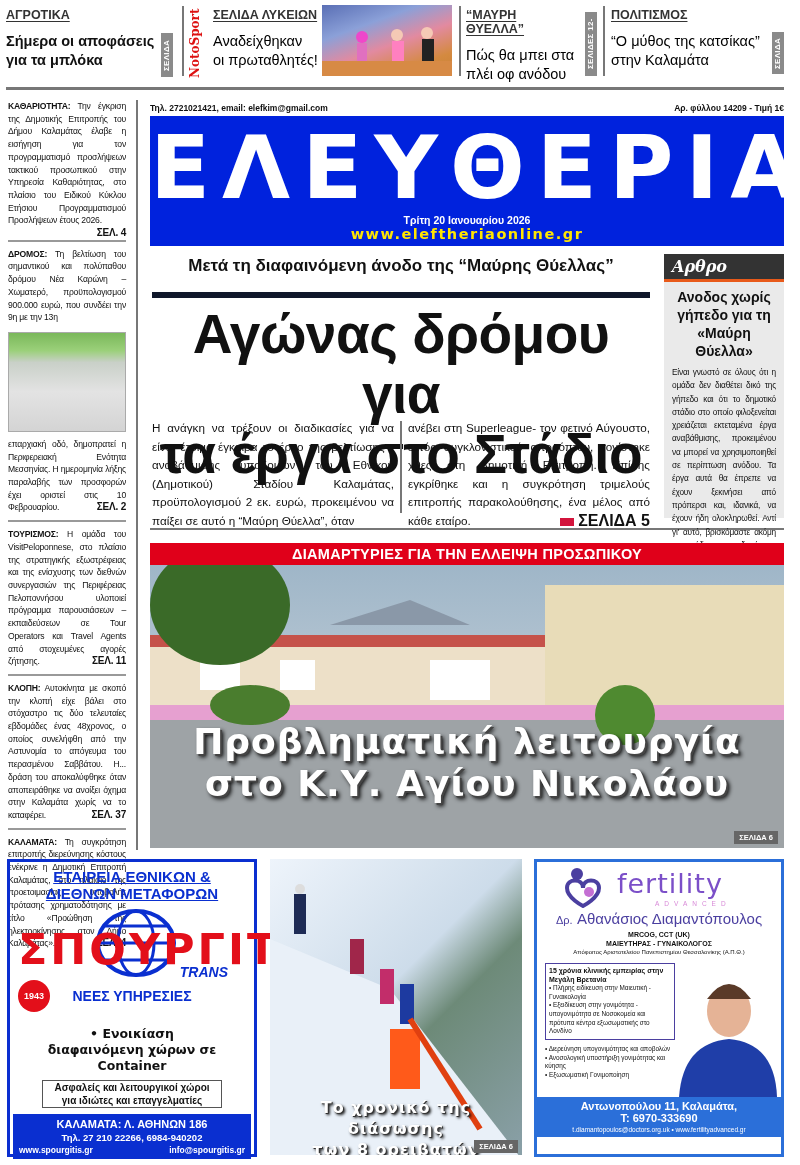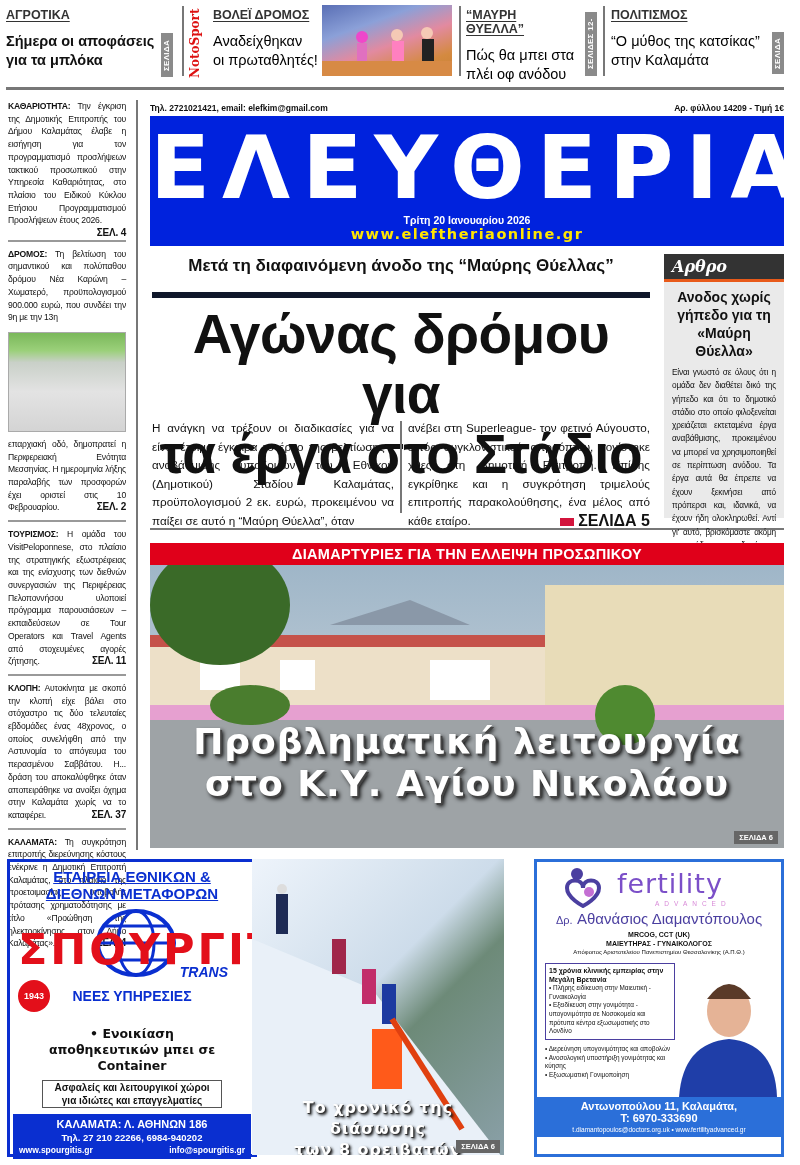--- a/index.html
+++ b/index.html
@@ -52,21 +52,21 @@
 <body>
 
 <div class="abs" style="left:6px;top:8px;width:150px;height:70px">
   <div class="teaser-cat">ΑΓΡΟΤΙΚΑ</div>
   <div class="teaser-title" style="margin-top:10px"><span>Σήμερα οι αποφάσεις</span><br><span>για τα μπλόκα</span></div>
 </div>
 <div class="abs vtab" style="left:161px;top:33px;height:44px;width:12px">ΣΕΛΙΔΑ 10</div>
 <div class="abs vsep" style="left:182px;top:6px;height:70px;width:2px"></div>
 <div class="abs" style="left:188px;top:8px;width:15px;height:70px;writing-mode:vertical-rl;transform:rotate(180deg);font-family:'DejaVu Serif',serif;font-weight:bold;font-size:12px;color:#d11;text-align:center">NotoSport</div>
 <div class="abs" style="left:213px;top:8px;width:108px;height:70px">
-  <div class="teaser-cat">ΒΟΛΕΪ ΔΡΟΜΟΣ</div>
+  <div class="teaser-cat">ΣΕΛΙΔΑ ΛΥΚΕΙΩΝ</div>
   <div class="teaser-title" style="margin-top:10px;font-weight:normal;color:#000"><span>Αναδείχθηκαν</span><br><span>οι πρωταθλητές!</span></div>
 </div>
 <div class="abs" style="left:322px;top:5px;width:130px;height:71px;background:linear-gradient(160deg,#5a6fb5 0%,#8ba0d8 30%,#e28aa0 55%,#d48a40 80%,#c98035 100%)">
   <svg width="130" height="71">
       <circle cx="40" cy="32" r="6" fill="#f3c" opacity=".8"></circle>
       <rect x="35" y="38" width="10" height="18" fill="#e070c0"></rect>
       <circle cx="75" cy="30" r="6" fill="#f5c9b5"></circle>
       <rect x="70" y="36" width="12" height="20" fill="#ff80c0"></rect>
       <circle cx="105" cy="28" r="6" fill="#f5c9b5"></circle>
       <rect x="100" y="34" width="12" height="22" fill="#222"></rect>
@@ -163,33 +163,33 @@
         <line x1="8" y1="18" x2="72" y2="18" stroke="#0a2fd0" stroke-width="3"></line>
         <line x1="8" y1="52" x2="72" y2="52" stroke="#0a2fd0" stroke-width="3"></line>
       </svg>
     <div class="abs brand" style="left:0;top:18px;width:230px">ΣΠΟΥΡΓΙΤΗΣ</div>
     <div class="abs" style="right:18px;top:58px;color:#0a2fd0;font-weight:bold;font-style:italic;font-size:14px">TRANS</div>
   </div>
   <div style="position:relative;height:32px">
     <div class="abs" style="left:0;top:-6px;width:32px;height:32px;border-radius:50%;background:#e30f1a;color:#fff;font-size:9px;font-weight:bold;text-align:center;line-height:32px">1943</div>
     <div class="svc" style="padding-top:2px;">ΝΕΕΣ ΥΠΗΡΕΣΙΕΣ</div>
   </div>
-  <div class="it" style="margin-top:8px"><span>• Ενοικίαση</span><br><span>αποθηκευτικών μπει σε Container</span></div>
+  <div class="it" style="margin-top:8px"><span>• Ενοικίαση</span><br><span>διαφαινόμενη χώρων σε Container</span></div>
   <div class="box" style="margin-top:6px"><span>Ασφαλείς και λειτουργικοί χώροι</span><br><span>για ιδιώτες και επαγγελματίες</span></div>
   <div class="foot" style="margin:6px -5px 0;padding:4px 6px">
     <div style="font-size:11px">ΚΑΛΑΜΑΤΑ: Λ. ΑΘΗΝΩΝ 186</div>
     <div style="font-size:9.5px;margin-top:2px">Τηλ. 27 210 22266, 6984-940202</div>
     <div style="display:flex;justify-content:space-between;font-size:8.5px;margin-top:2px">
         <span>www.spourgitis.gr</span>
         <span>info@spourgitis.gr</span>
       </div>
   </div>
 </div>
 
-<div class="abs" style="left:252px;top:859px;width:252px;height:296px;overflow:hidden;background:linear-gradient(135deg,#eef4fb 0%,#cddcea 45%,#6d8a78 60%,#8aa0a8 100%)">
+<div class="abs" style="left:270px;top:859px;width:252px;height:296px;overflow:hidden;background:linear-gradient(135deg,#eef4fb 0%,#cddcea 45%,#6d8a78 60%,#8aa0a8 100%)">
   <svg width="252" height="298">
       <polygon points="0,80 120,130 250,298 0,298" fill="#e9f0f8"></polygon>
       <circle cx="30" cy="30" r="5" fill="#ddd"></circle>
       <rect x="24" y="35" width="12" height="40" fill="#1e2b55"></rect>
       <rect x="80" y="80" width="14" height="35" fill="#a0264a"></rect>
       <rect x="110" y="110" width="14" height="35" fill="#c22d6a"></rect>
       <rect x="130" y="125" width="14" height="40" fill="#1d3aa0"></rect>
       <rect x="120" y="170" width="30" height="60" fill="#ff5a1a"></rect>
       <line x1="140" y1="160" x2="210" y2="270" stroke="#e04010" stroke-width="6"></line>
     </svg>

